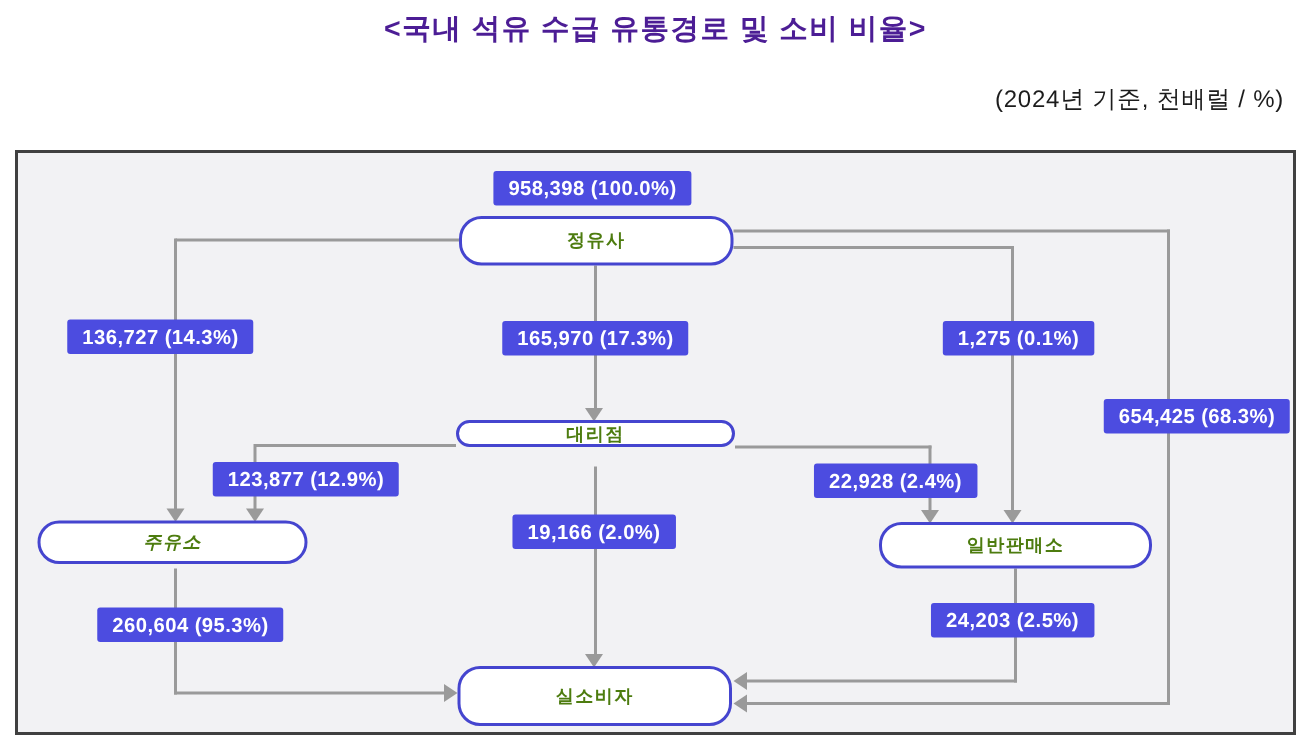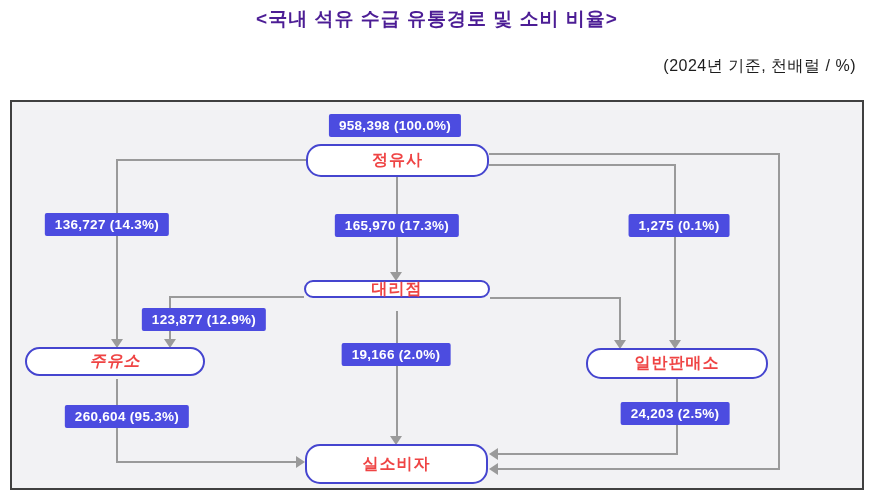--- a/index.html
+++ b/index.html
@@ -36,21 +36,21 @@
     background:#4c4ce0; color:#ffffff;
     font-size:13.5px; font-weight:bold; line-height:1;
     padding:5px 10px 4px 10px; border-radius:2px; white-space:nowrap;
     letter-spacing:0.3px;
   }
   
   .node {
     position:absolute; background:#ffffff;
     border:2px solid #4545cf; border-radius:15px;
     display:flex; align-items:center; justify-content:center;
-    font-size:16px; font-weight:bold; color:#ef4444; letter-spacing:1px;
+    font-size:12px; font-weight:bold; color:#4d7c0f; letter-spacing:1px;
   }
 </style>
 </head>
 <body>
 
 <div class="page">
 
   <div class="title">&lt;국내 석유 수급 유통경로 및 소비 비율&gt;</div>
   <div class="subtitle">(2024년 기준, 천배럴 / %)</div>
 
@@ -88,21 +88,23 @@
     <div class="arr right" style="left:284px; top:354px;"></div>
 
     <div class="ln v" style="left:664px; top:277px; height:76px;"></div>
     <div class="ln h" style="left:486px; top:351px; width:180px;"></div>
     <div class="arr left" style="left:477px; top:346px;"></div>
 
     <div class="badge" style="left:383px; top:12px;">958,398 (100.0%)</div>
     <div class="badge" style="left:95px;  top:111px;">136,727 (14.3%)</div>
     <div class="badge" style="left:385px; top:112px;">165,970 (17.3%)</div>
     <div class="badge" style="left:667px; top:112px;">1,275 (0.1%)</div>
+    <div class="badge" style="left:786px; top:164px;">654,425 (68.3%)</div>
     <div class="badge" style="left:192px; top:206px;">123,877 (12.9%)</div>
+    <div class="badge" style="left:585px; top:207px;">22,928 (2.4%)</div>
     <div class="badge" style="left:384px; top:241px;">19,166 (2.0%)</div>
     <div class="badge" style="left:115px; top:303px;">260,604 (95.3%)</div>
     <div class="badge" style="left:663px; top:300px;">24,203 (2.5%)</div>
 
     <div class="node" style="left:294px; top:42px;  width:183px; height:33px;">정유사</div>
     <div class="node" style="left:292px; top:178px; width:186px; height:18px;">대리점</div>
     <div class="node" style="left:13px;  top:245px; width:180px; height:29px;font-style:italic;">주유소</div>
     <div class="node" style="left:574px; top:246px; width:182px; height:31px;">일반판매소</div>
     <div class="node" style="left:293px; top:342px; width:183px; height:40px;">실소비자</div>
 

